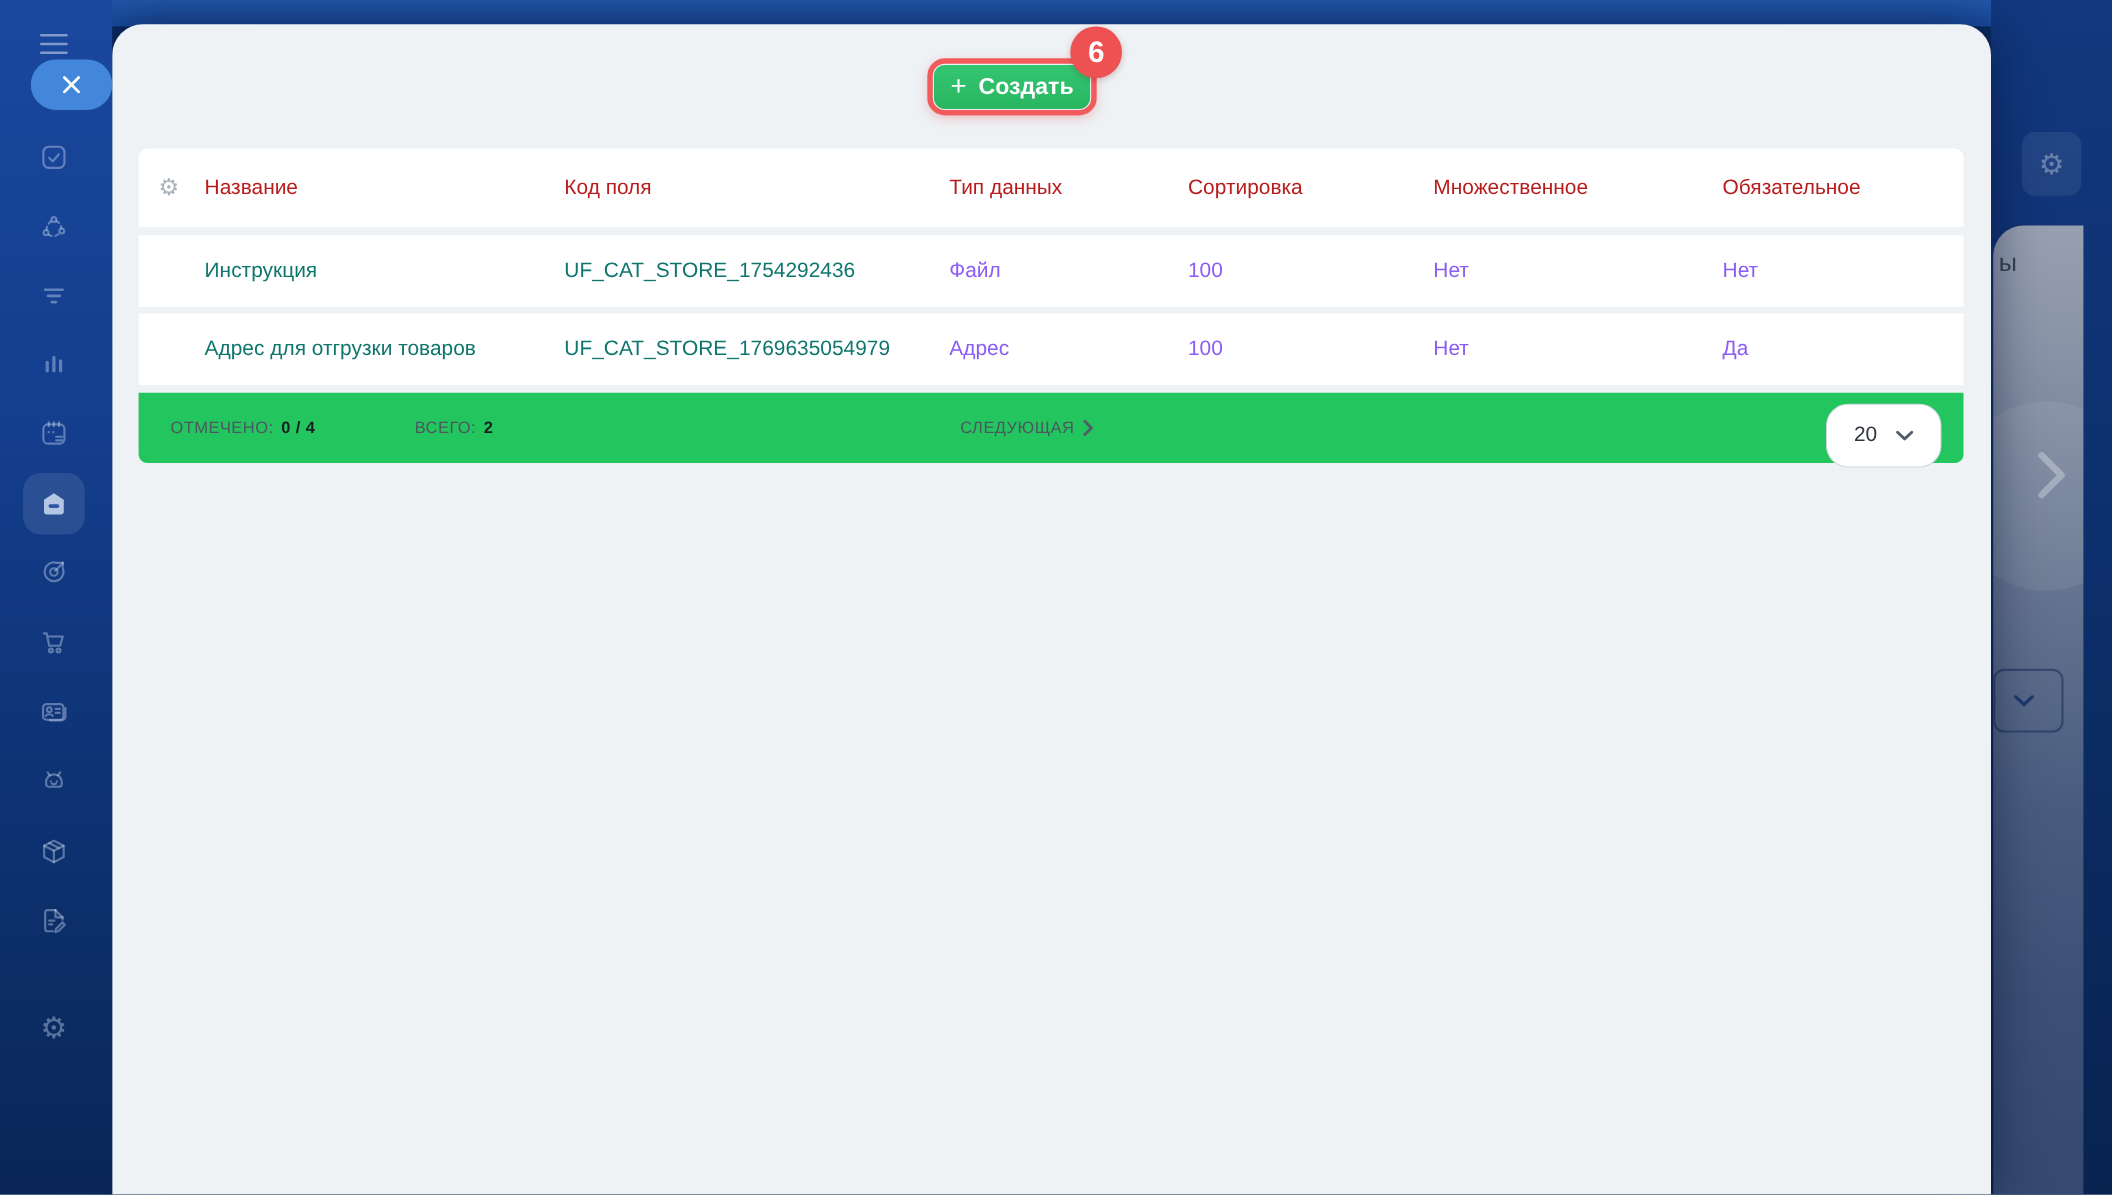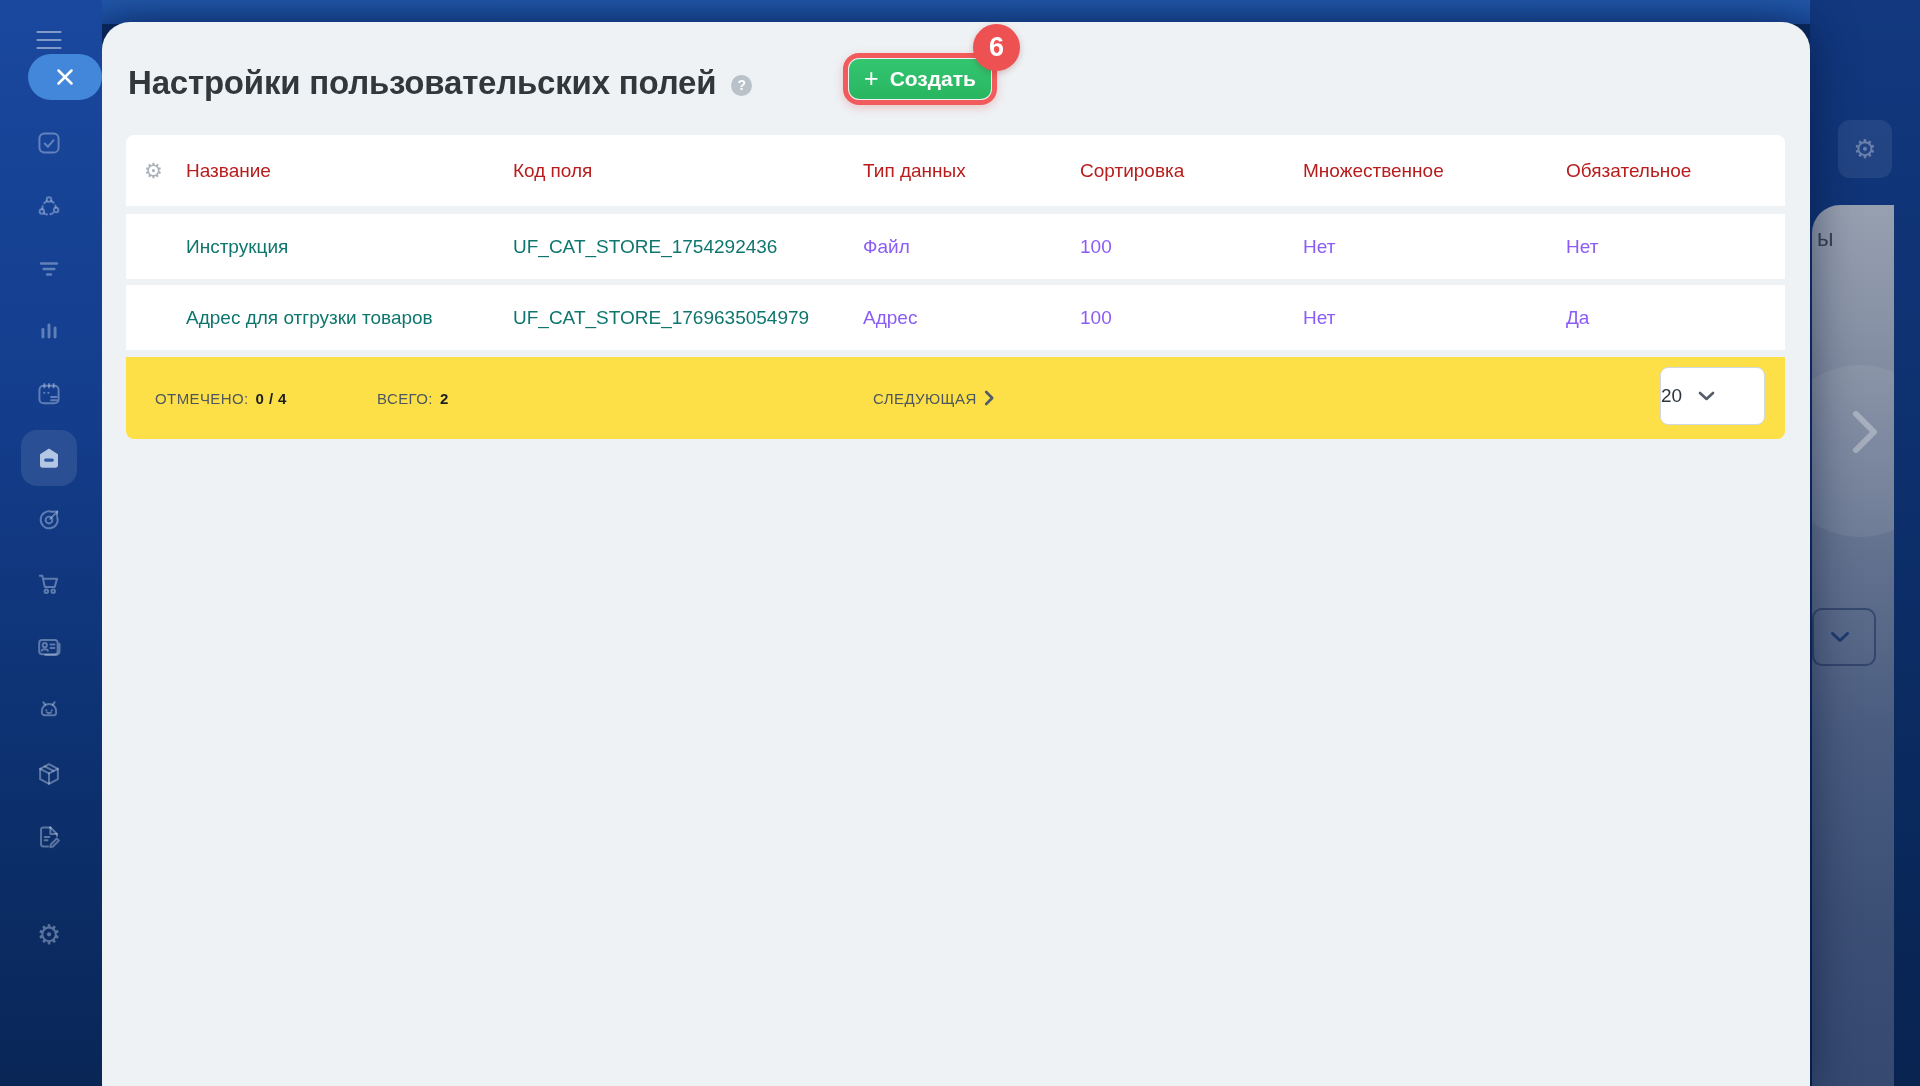--- a/index.html
+++ b/index.html
@@ -109,31 +109,31 @@
   .grid-head{
     height:73px;background:#fff;border-radius:8px 8px 0 0;border-bottom:2px solid #f0f3f6;
   }
   .grid-head .col-label{font-size:19px;color:#b91c1c;cursor:pointer}
   .head-gear{margin-left:18px;font-size:21px;color:#a9b2ba;cursor:pointer;line-height:1}
   .grid-row{height:65px;background:#fff;margin-top:6px}
   .grid-row:first-of-type{margin-top:0}
   .cell{font-size:19px;color:#8b5cf6}
   .cell-link{font-size:19px;color:#0f766e;cursor:pointer;text-decoration:none}
   .grid-footer{
-    position:relative;height:82px;background:#fde047;border-radius:0 0 8px 8px;margin-top:7px;
+    position:relative;height:64px;background:#22c55e;border-radius:0 0 8px 8px;margin-top:7px;
   }
   .f-item{position:absolute;top:0;bottom:0;display:flex;align-items:center;gap:7px;
     font-size:15px;color:#4e5760;letter-spacing:0.4px;white-space:nowrap}
   .f-val{font-weight:700;color:#1b1f24}
   .f-link{cursor:pointer}
   .per-page-label{right:139px}
   .per-page-select{
     position:absolute;right:20px;top:10px;width:105px;height:58px;
-    border:1.5px solid #d0d7dd;border-radius:8px;background:#fff;cursor:pointer;
-    display:flex;align-items:center;gap:16px;
+    border:1.5px solid #d0d7dd;border-radius:20px;background:#fff;cursor:pointer;
+    display:flex;align-items:center;justify-content:center;gap:16px;
   }
   .per-page-value{font-size:19px;color:#2f353b}
 </style>
 </head>
 <body>
 
 <div class="topbar"></div>
 
 <div class="sidebar">
   <div class="hamburger">
@@ -265,24 +265,20 @@
     <div class="bg-select-stub">
       <svg width="20" height="12" viewBox="0 0 20 12">
           <path d="M2.5 2.5l7.5 7 7.5-7" stroke="#1d3a70" stroke-width="3" fill="none" stroke-linecap="round" stroke-linejoin="round"></path>
         </svg>
     </div>
   </div>
 </div>
 
 <div class="panel">
 
-  <div class="panel-header">
-    <h1 class="page-title">Настройки пользовательских полей</h1>
-    <div class="help-circle">?</div>
-  </div>
 
   <div class="create-annotation">
     <button class="create-button">
       <span class="create-plus">+</span>
       <span>Создать</span>
     </button>
   </div>
   <div class="tour-badge">6</div>
 
   <div class="grid">

